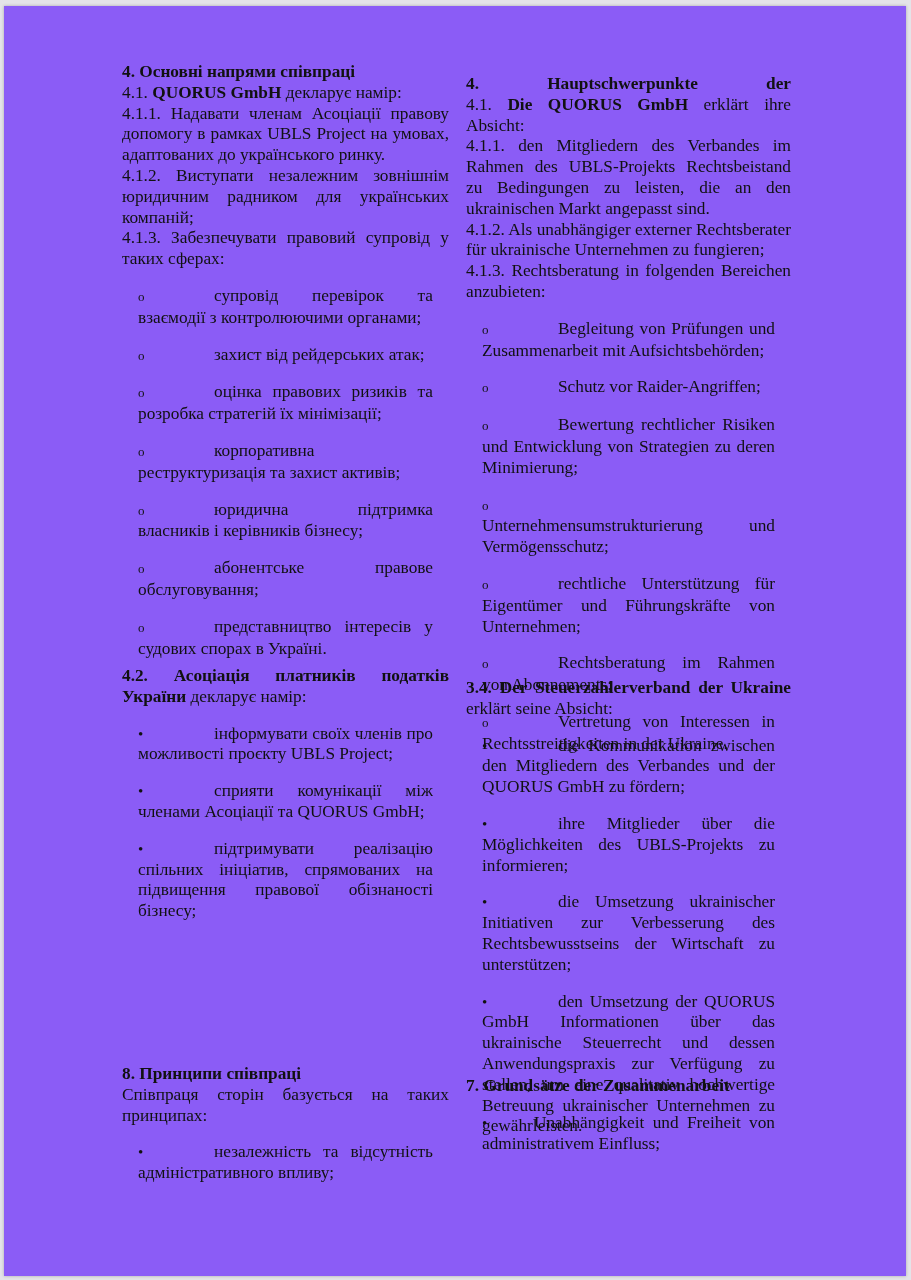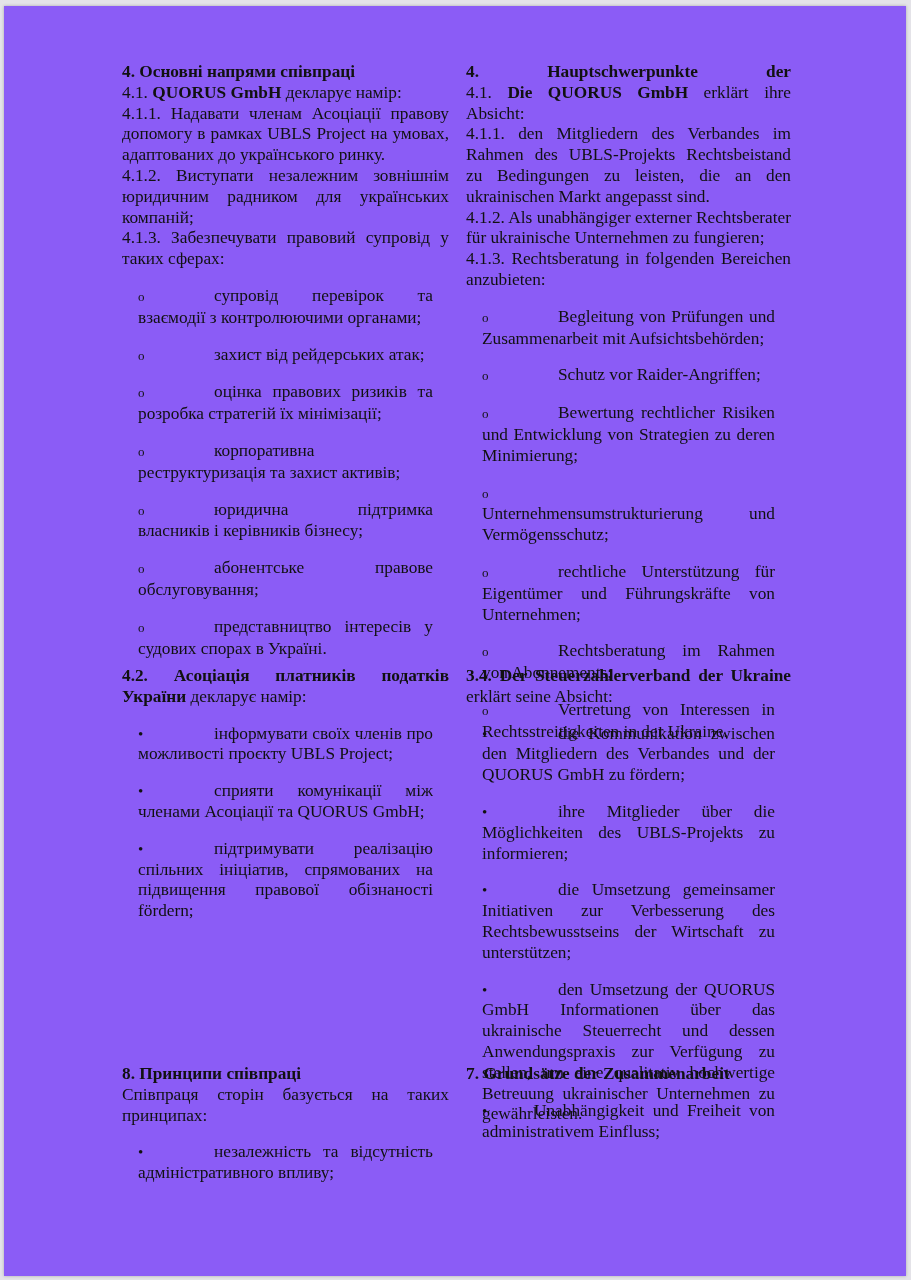--- a/index.html
+++ b/index.html
@@ -54,52 +54,52 @@
       <p class="item"><span class="marker circ">o</span><span>корпоративна реструктуризація та захист активів;</span></p>
       <p class="item"><span class="marker circ">o</span><span>юридична підтримка власників і керівників бізнесу;</span></p>
       <p class="item"><span class="marker circ">o</span><span>абонентське правове обслуговування;</span></p>
       <p class="item"><span class="marker circ">o</span><span>представництво інтересів у судових спорах в Україні.</span></p>
     </div>
 
     <div class="block" style="top:660px;">
       <p class="p"><span class="b">4.2. Асоціація платників податків України</span><span> декларує намір:</span></p>
       <p class="item"><span class="marker dot">•</span><span>інформувати своїх членів про можливості проєкту UBLS Project;</span></p>
       <p class="item"><span class="marker dot">•</span><span>сприяти комунікації між членами Асоціації та QUORUS GmbH;</span></p>
-      <p class="item"><span class="marker dot">•</span><span>підтримувати реалізацію спільних ініціатив, спрямованих на підвищення правової обізнаності fördern;</span></p>
+      <p class="item"><span class="marker dot">•</span><span>підтримувати реалізацію спільних ініціатив, спрямованих на підвищення правової обізнаності бізнесу;</span></p>
     </div>
 
     <div class="block" style="top:1058px;">
       <p class="p b">8. Принципи співпраці</p>
       <p class="p">Співпраця сторін базується на таких принципах:</p>
       <p class="item"><span class="marker dot">•</span><span>незалежність та відсутність адміністративного впливу;</span></p>
     </div>
   </div>
 
-  <div class="col de" style="top:0;height:1257px;">
+  <div class="col de" style="top:12px;height:1257px;">
 
     <div class="block" style="top:56px;">
       <p class="p b h4de"><span>4.</span> <span>Hauptschwerpunkte</span> <span>der</span></p>
       <p class="p"><span>4.1.</span> <span class="b">Die QUORUS GmbH</span><span> erklärt ihre Absicht:</span></p>
       <p class="p">4.1.1. den Mitgliedern des Verbandes im Rahmen des UBLS-Projekts Rechtsbeistand zu Bedingungen zu leisten, die an den ukrainischen Markt angepasst sind.</p>
       <p class="p">4.1.2. Als unabhängiger externer Rechtsberater für ukrainische Unternehmen zu fungieren;</p>
       <p class="p">4.1.3. Rechtsberatung in folgenden Bereichen anzubieten:</p>
       <p class="item"><span class="marker circ">o</span><span>Begleitung von Prüfungen und Zusammenarbeit mit Aufsichtsbehörden;</span></p>
       <p class="item"><span class="marker circ">o</span><span>Schutz vor Raider-Angriffen;</span></p>
       <p class="item"><span class="marker circ">o</span><span>Bewertung rechtlicher Risiken und Entwicklung von Strategien zu deren Minimierung;</span></p>
       <p class="item"><span class="marker circ">o</span><span>Unternehmensumstrukturierung und Vermögensschutz;</span></p>
       <p class="item"><span class="marker circ">o</span><span>rechtliche Unterstützung für Eigentümer und Führungskräfte von Unternehmen;</span></p>
       <p class="item"><span class="marker circ">o</span><span>Rechtsberatung im Rahmen von Abonnements;</span></p>
       <p class="item"><span class="marker circ">o</span><span>Vertretung von Interessen in Rechtsstreitigkeiten in der Ukraine.</span></p>
     </div>
 
     <div class="block" style="top:660px;">
       <p class="p"><span class="b">3.4. Der Steuerzahlerverband der Ukraine</span><span> erklärt seine Absicht:</span></p>
       <p class="item"><span class="marker dot">•</span><span>die Kommunikation zwischen den Mitgliedern des Verbandes und der QUORUS GmbH zu fördern;</span></p>
       <p class="item"><span class="marker dot">•</span><span>ihre Mitglieder über die Möglichkeiten des UBLS-Projekts zu informieren;</span></p>
-      <p class="item"><span class="marker dot">•</span><span>die Umsetzung gemeinsamer Initiativen zur Verbesserung des Rechtsbewusstseins der Wirtschaft zu unterstützen;</span></p>
+      <p class="item"><span class="marker dot">•</span><span>die Umsetzung ukrainischer Initiativen zur Verbesserung des Rechtsbewusstseins der Wirtschaft zu unterstützen;</span></p>
       <p class="item"><span class="marker dot">•</span><span>den Umsetzung der QUORUS GmbH Informationen über das ukrainische Steuerrecht und dessen Anwendungspraxis zur Verfügung zu stellen, um eine qualitativ hochwertige Betreuung ukrainischer Unternehmen zu gewährleisten.</span></p>
     </div>
 
     <div class="block" style="top:1058px;">
       <p class="p b">7. Grundsätze der Zusammenarbeit</p>
       <p class="item"><span class="marker dot" style="width:52px;">•</span><span>Unabhängigkeit und Freiheit von administrativem Einfluss;</span></p>
     </div>
   </div>
 
 </div>

